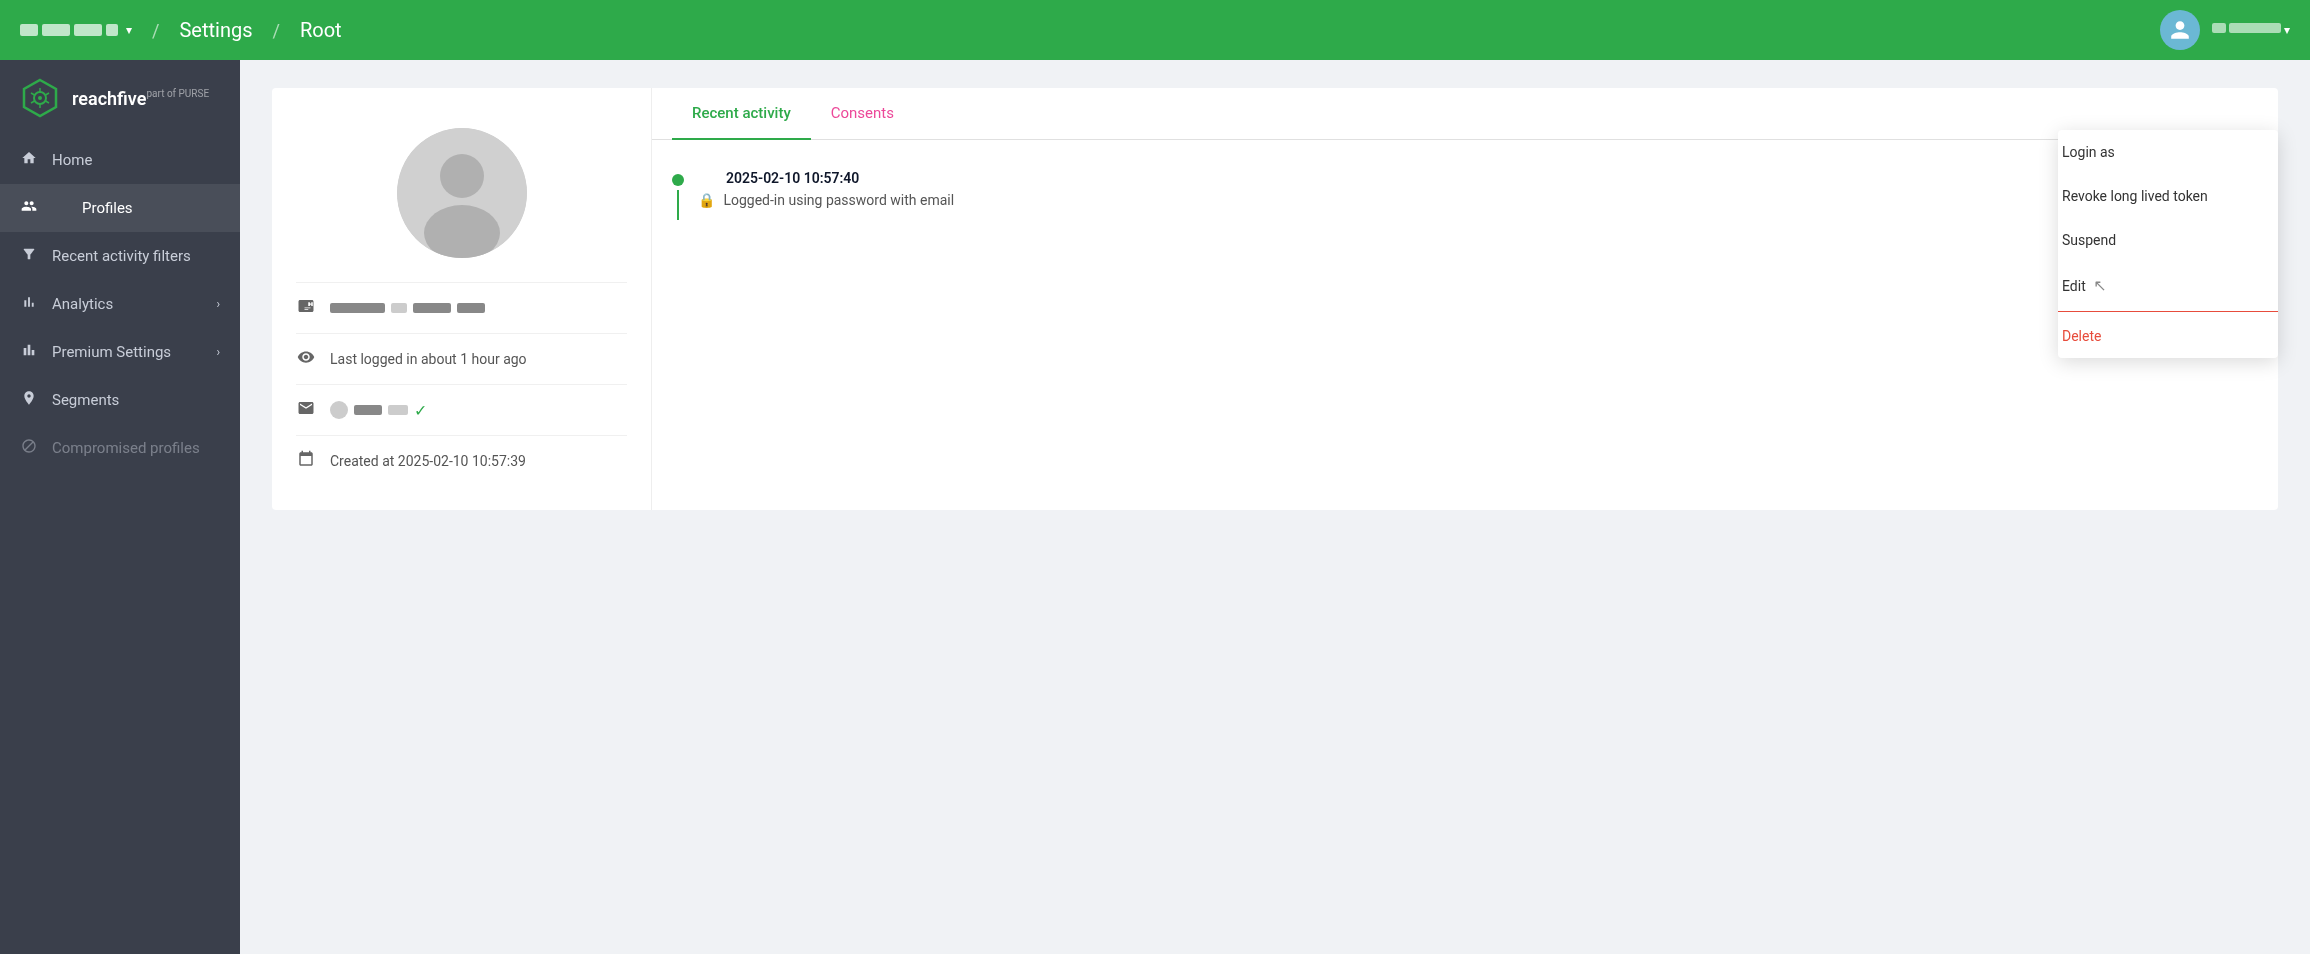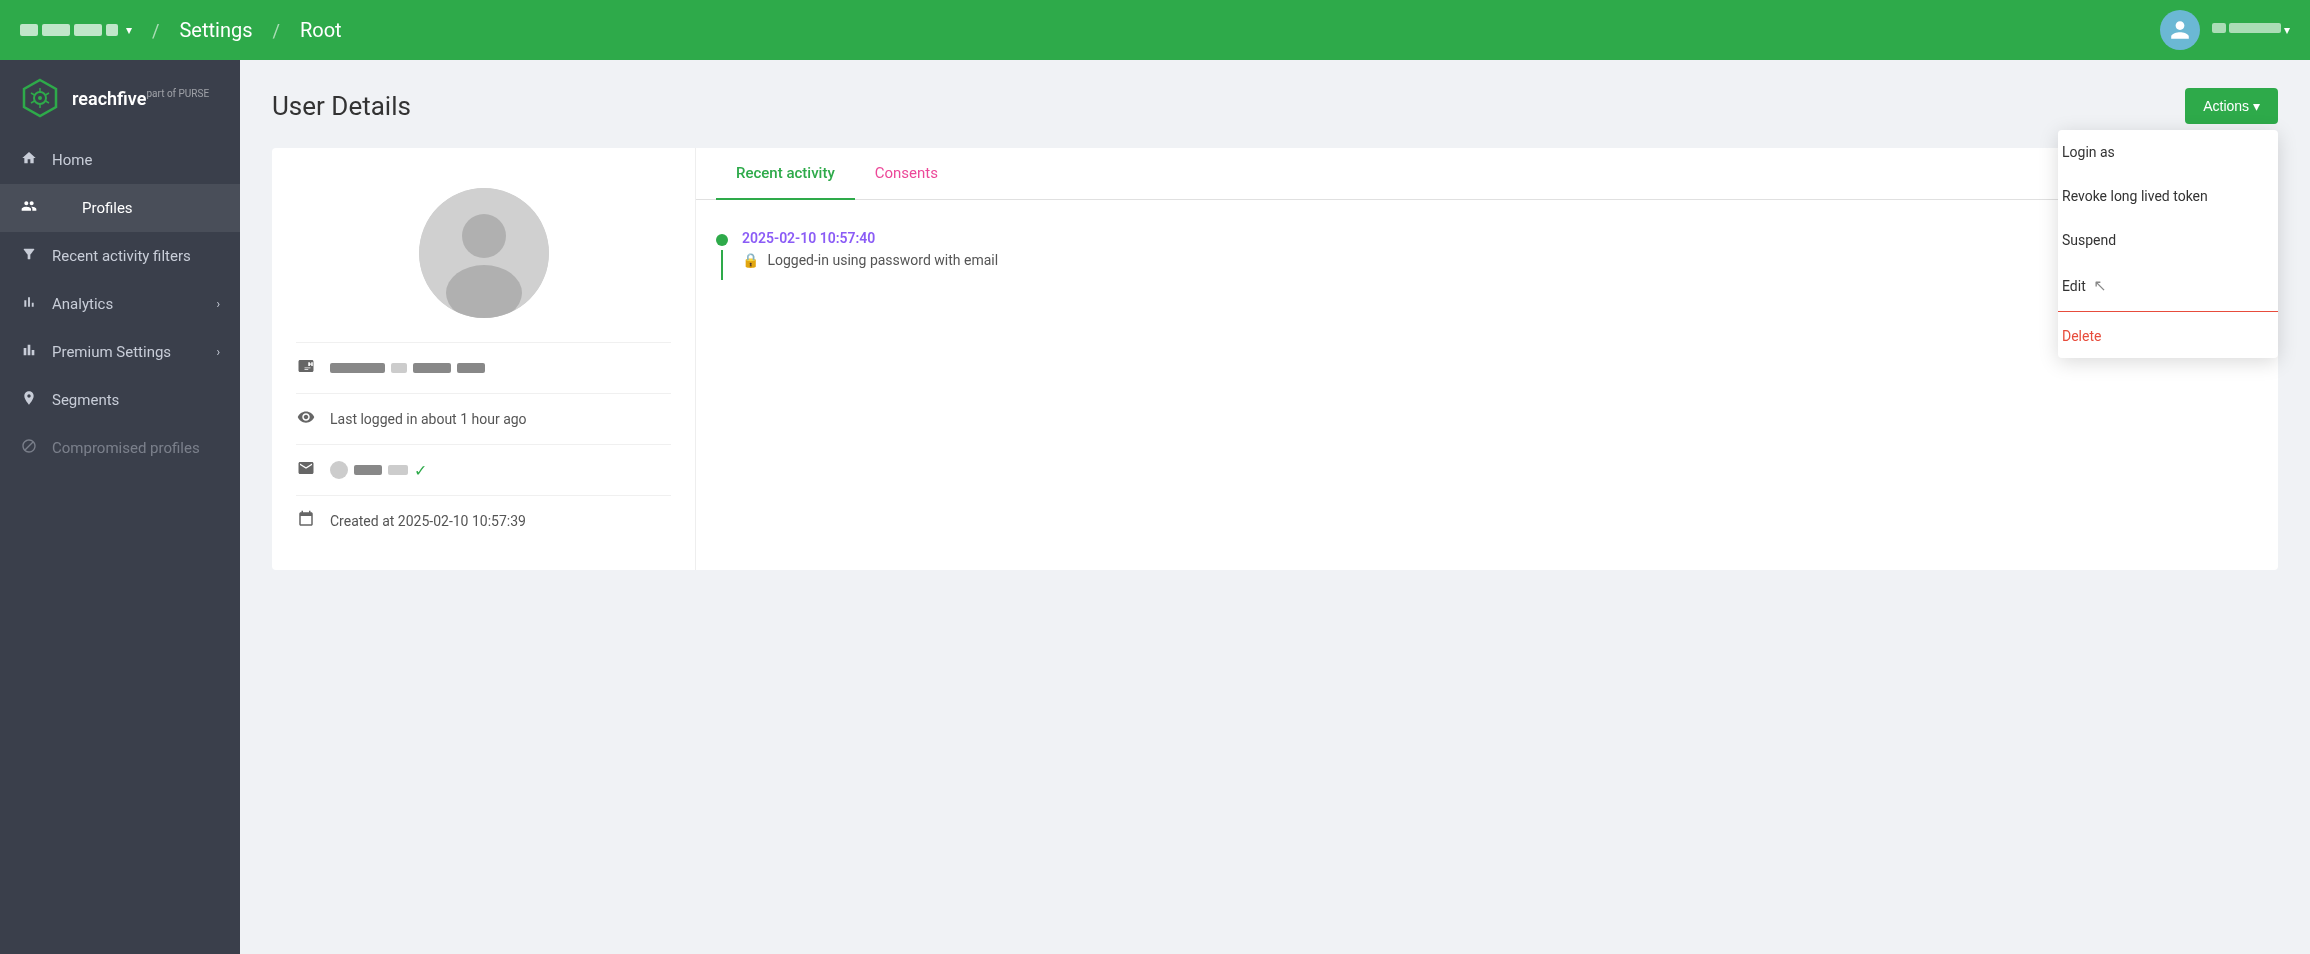--- a/index.html
+++ b/index.html
@@ -224,21 +224,21 @@
 
     
     .user-card {
       background: white;
       border-radius: 4px;
       overflow: hidden;
       display: flex;
       gap: 0;
     }
     .user-profile-section {
-      width: 424px;
+      width: 380px;
       flex-shrink: 0;
       padding: 24px;
       border-right: 1px solid #eee;
     }
     .user-avatar-large {
       width: 130px;
       height: 130px;
       border-radius: 50%;
       background: #d0d0d0;
       margin: 16px auto 24px;
@@ -335,22 +335,23 @@
       background: #2eaa4a;
       margin-top: 4px;
       min-height: 30px;
     }
     .activity-body {
       flex: 1;
     }
     .activity-time {
       font-size: 14px;
       font-weight: 600;
-      color: #8b5cf6;
+      color: #0f172a;
       margin-bottom: 6px;
+      margin-left: 28px;
     }
     .activity-desc {
       font-size: 14px;
       color: #555;
       display: flex;
       align-items: center;
       gap: 8px;
     }
     .lock-icon {
       font-size: 14px;
@@ -474,24 +475,20 @@
       <span class="sidebar-icon">
         <svg width="16" height="16" viewBox="0 0 24 24" fill="currentColor">
             <path d="M12 2C6.48 2 2 6.48 2 12s4.48 10 10 10 10-4.48 10-10S17.52 2 12 2zM4 12c0-4.42 3.58-8 8-8 1.85 0 3.55.63 4.9 1.68L5.68 16.9A7.902 7.902 0 0 1 4 12zm8 8c-1.85 0-3.55-.63-4.9-1.68l11.22-11.22A7.902 7.902 0 0 1 20 12c0 4.42-3.58 8-8 8z"></path>
           </svg>
       </span>
       <span>Compromised profiles</span>
     </div>
   </aside>
 
   <main class="main-content">
-    <div class="page-header">
-      <h1 class="page-title">User Details</h1>
-      <button class="actions-btn">Actions ▾</button>
-    </div>
 
     <div class="user-card">
 
       <div class="user-profile-section">
         <div class="user-avatar-large">
           <svg viewBox="0 0 130 130" width="130" height="130">
             <circle cx="65" cy="65" r="65" fill="#d0d0d0"></circle>
             <circle cx="65" cy="48" r="22" fill="#b0b0b0"></circle>
             <ellipse cx="65" cy="105" rx="38" ry="28" fill="#b0b0b0"></ellipse>
           </svg>

